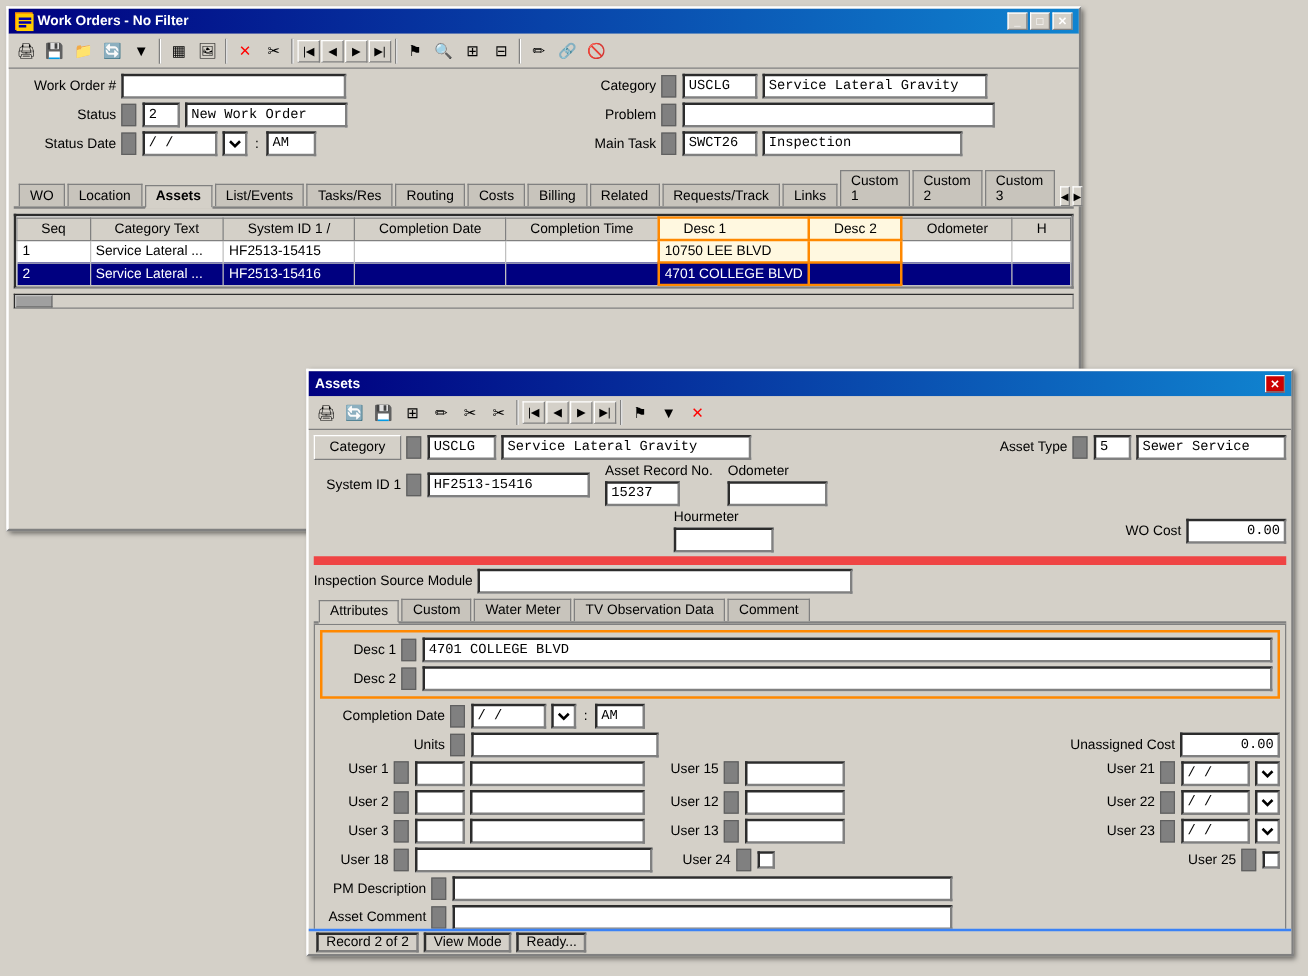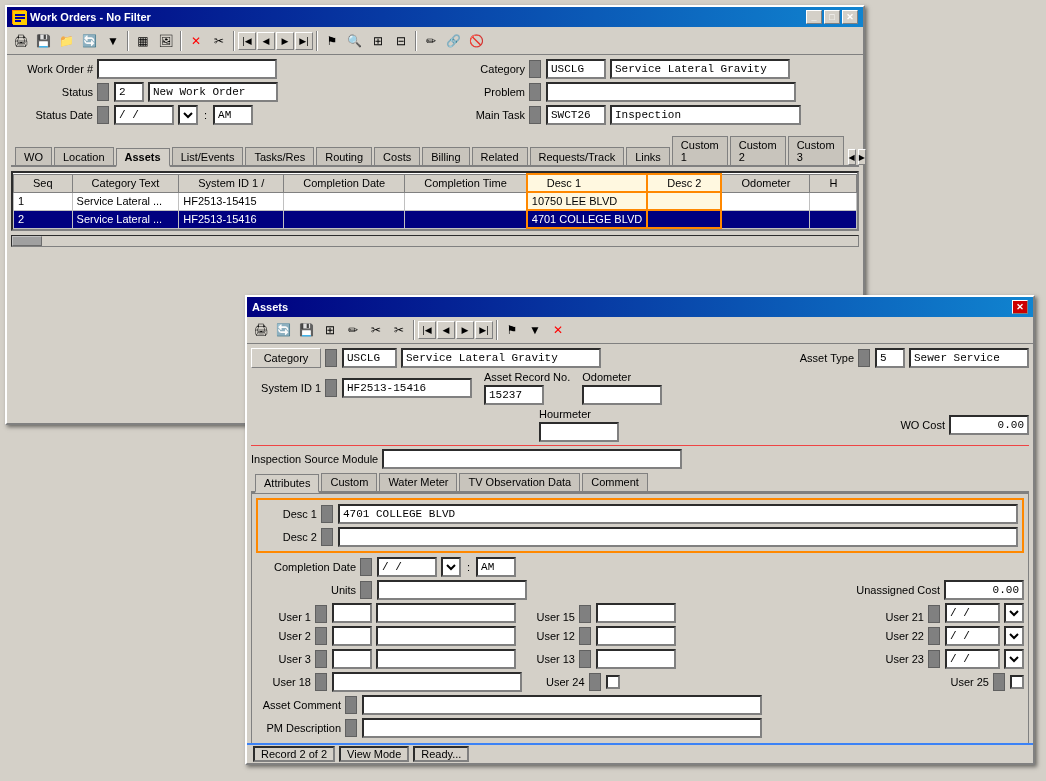--- a/index.html
+++ b/index.html
@@ -456,21 +456,21 @@
         </div>
         <div class="form-row">
           <span class="form-label">Problem</span>
           <span class="field-marker"></span>
           <input type="text" class="form-input" style="width: 250px;" value="">
         </div>
         <div class="form-row">
           <span class="form-label">Main Task</span>
           <span class="field-marker"></span>
           <input type="text" class="form-input" style="width: 60px;" value="SWCT26">
-          <input type="text" class="form-input" style="width: 191px;" value="Inspection">
+          <input type="text" class="form-input" style="width: 160px;" value="Inspection">
         </div>
       </div>
     </div>
   </div>
 
   <div class="tab-bar">
     <div class="tab">
         <span>WO</span>
       </div>
     <div class="tab">
@@ -632,21 +632,21 @@
         <span style="font-size:11px;">Hourmeter</span>
         <input type="text" style="width: 80px; height: 20px; border: 2px inset rgb(128, 128, 128); font-size: 11px; padding: 1px 3px; background: white;" value="">
       </div>
 
       <div style="display:flex; align-items:center; gap:4px; margin-left:auto;">
         <span style="font-size:11px;">WO Cost</span>
         <input type="text" style="width: 80px; height: 20px; border: 2px inset rgb(128, 128, 128); font-size: 11px; padding: 1px 3px; background: white; text-align: right;" value="0.00">
       </div>
     </div>
 
-    <div style="display:flex; align-items:center; gap:4px; margin-bottom:3px; border-top: 1px solid #ef4444; padding-top:3px;">
+    <div style="display:flex; align-items:center; gap:4px; margin-bottom:3px; border-top: 7px solid #ef4444; padding-top:3px;">
       <span style="font-size:11px;">Inspection Source Module</span>
       <input type="text" style="width: 300px; height: 20px; border: 2px inset rgb(128, 128, 128); font-size: 11px; padding: 1px 3px; background: white;" value="">
     </div>
 
     <div class="inner-tab-bar">
       <div class="inner-tab active"><span>Attributes</span></div>
       <div class="inner-tab"><span>Custom</span></div>
       <div class="inner-tab"><span>Water Meter</span></div>
       <div class="inner-tab"><span>TV Observation Data</span></div>
       <div class="inner-tab"><span>Comment</span></div>
@@ -679,21 +679,21 @@
       </div>
 
       <div style="display:flex; align-items:center; gap:4px; margin-bottom:3px;">
         <span style="font-size:11px; width:100px; text-align:right;">Units</span>
         <span class="field-marker"></span>
         <input type="text" style="width: 150px; height: 20px; border: 2px inset rgb(128, 128, 128); font-size: 11px; padding: 1px 3px; background: white;" value="">
         <span style="font-size:11px; margin-left:auto;">Unassigned Cost</span>
         <input type="text" style="width: 80px; height: 20px; border: 2px inset rgb(128, 128, 128); font-size: 11px; padding: 1px 3px; background: white; text-align: right;" value="0.00">
       </div>
 
-      <div style="display:flex; align-items:flex-end; gap:4px; margin-bottom:3px;">
+      <div style="display:flex; align-items:flex-start; gap:4px; margin-bottom:3px;">
         <span style="font-size:11px; width:55px; text-align:right;">User 1</span>
         <span class="field-marker"></span>
         <input type="text" style="width: 40px; height: 20px; border: 2px inset rgb(128, 128, 128); font-size: 11px; background: white;" value="">
         <input type="text" style="width: 140px; height: 20px; border: 2px inset rgb(128, 128, 128); font-size: 11px; background: white;" value="">
         <span style="font-size:11px; width:55px; text-align:right;">User 15</span>
         <span class="field-marker"></span>
         <input type="text" style="width: 80px; height: 20px; border: 2px inset rgb(128, 128, 128); font-size: 11px; background: white;" value="">
         <span style="font-size:11px; margin-left:auto; width:55px; text-align:right;">User 21</span>
         <span class="field-marker"></span>
         <input type="text" style="width: 55px; height: 20px; border: 2px inset rgb(128, 128, 128); font-size: 11px; background: white;" value="/ /">
@@ -734,27 +734,27 @@
         <input type="text" style="width: 190px; height: 20px; border: 2px inset rgb(128, 128, 128); font-size: 11px; background: white;" value="">
         <span style="font-size:11px; margin-left:20px;">User 24</span>
         <span class="field-marker"></span>
         <input type="text" style="width: 14px; height: 14px; border: 2px inset rgb(128, 128, 128); font-size: 11px; background: white;" value="">
         <span style="font-size:11px; margin-left:auto;">User 25</span>
         <span class="field-marker"></span>
         <input type="text" style="width: 14px; height: 14px; border: 2px inset rgb(128, 128, 128); font-size: 11px; background: white;" value="">
       </div>
 
       <div style="display:flex; align-items:center; gap:4px; margin-bottom:3px;">
+        <span style="font-size:11px; width:85px; text-align:right;">PM Description</span>
+        <span class="field-marker"></span>
+        <input type="text" style="width: 400px; height: 20px; border: 2px inset rgb(128, 128, 128); font-size: 11px; background: white;" value="">
+      </div>
+
+      <div style="display:flex; align-items:center; gap:4px; margin-bottom:3px;">
         <span style="font-size:11px; width:85px; text-align:right;">Asset Comment</span>
-        <span class="field-marker"></span>
-        <input type="text" style="width: 400px; height: 20px; border: 2px inset rgb(128, 128, 128); font-size: 11px; background: white;" value="">
-      </div>
-
-      <div style="display:flex; align-items:center; gap:4px; margin-bottom:3px;">
-        <span style="font-size:11px; width:85px; text-align:right;">PM Description</span>
         <span class="field-marker"></span>
         <input type="text" style="width: 400px; height: 20px; border: 2px inset rgb(128, 128, 128); font-size: 11px; background: white;" value="">
       </div>
     </div>
   </div>
 
   <div class="status-bar">
     <div class="status-segment">
       <span>Record 2 of 2</span>
     </div>

